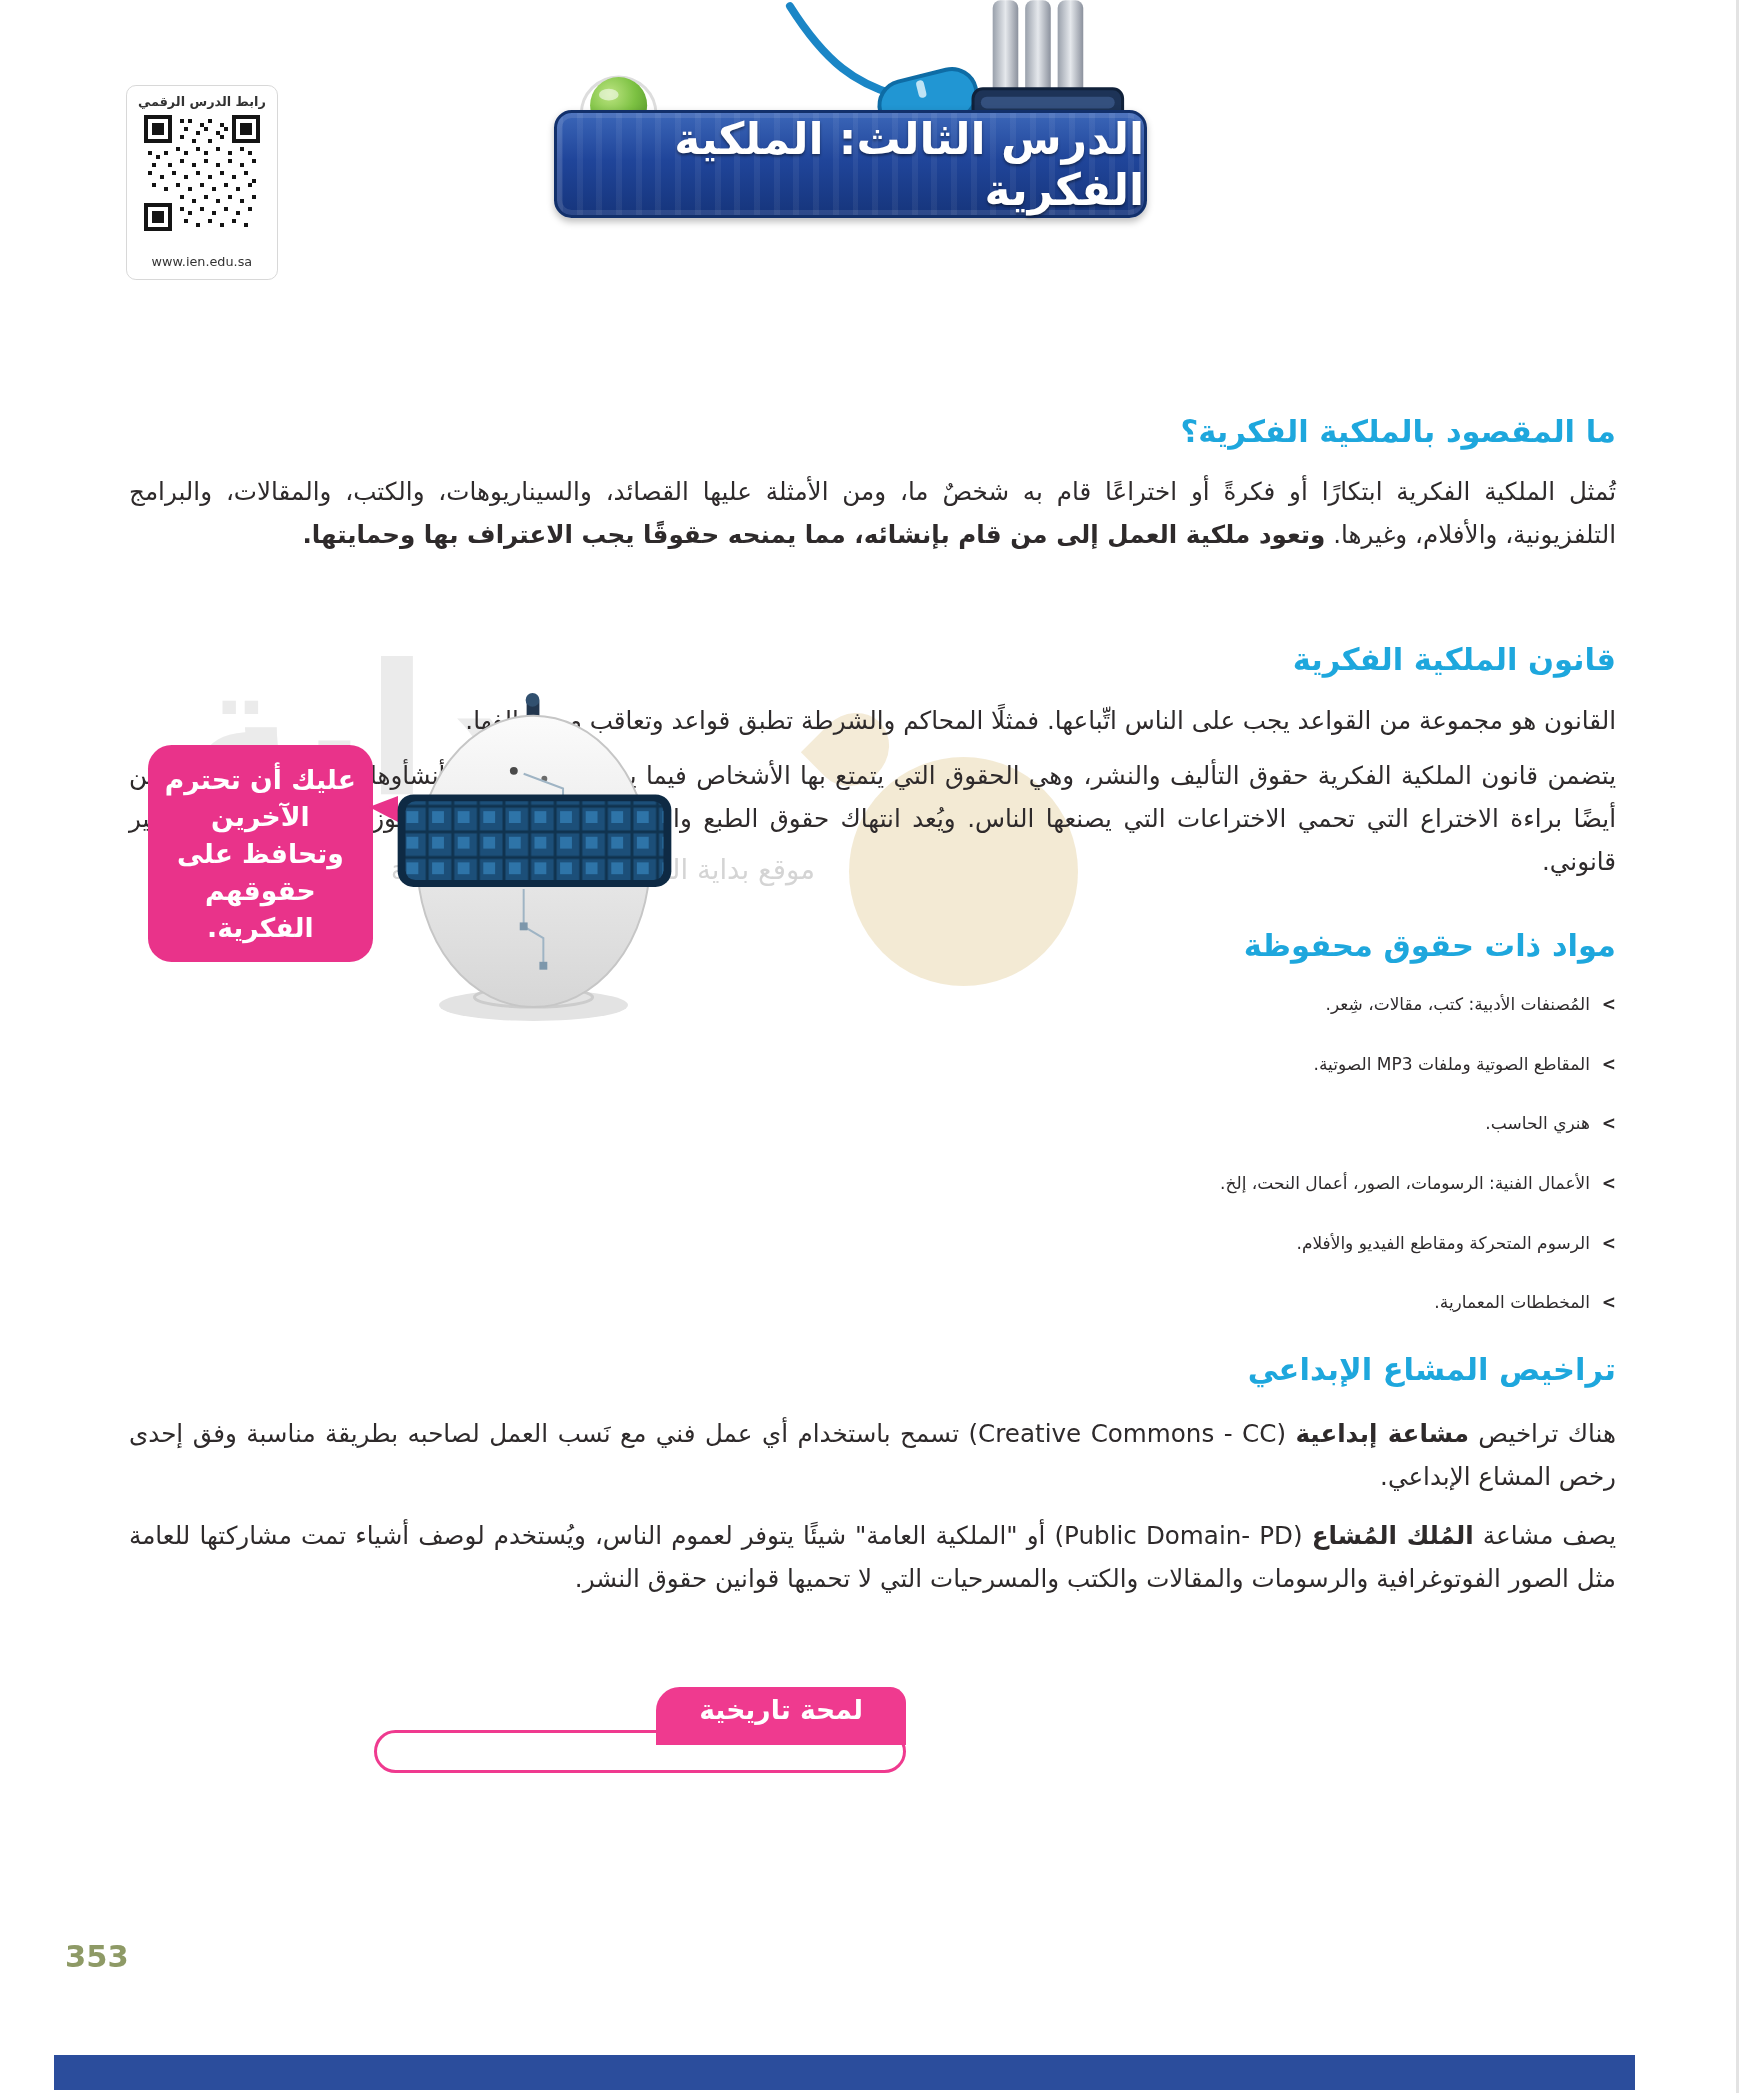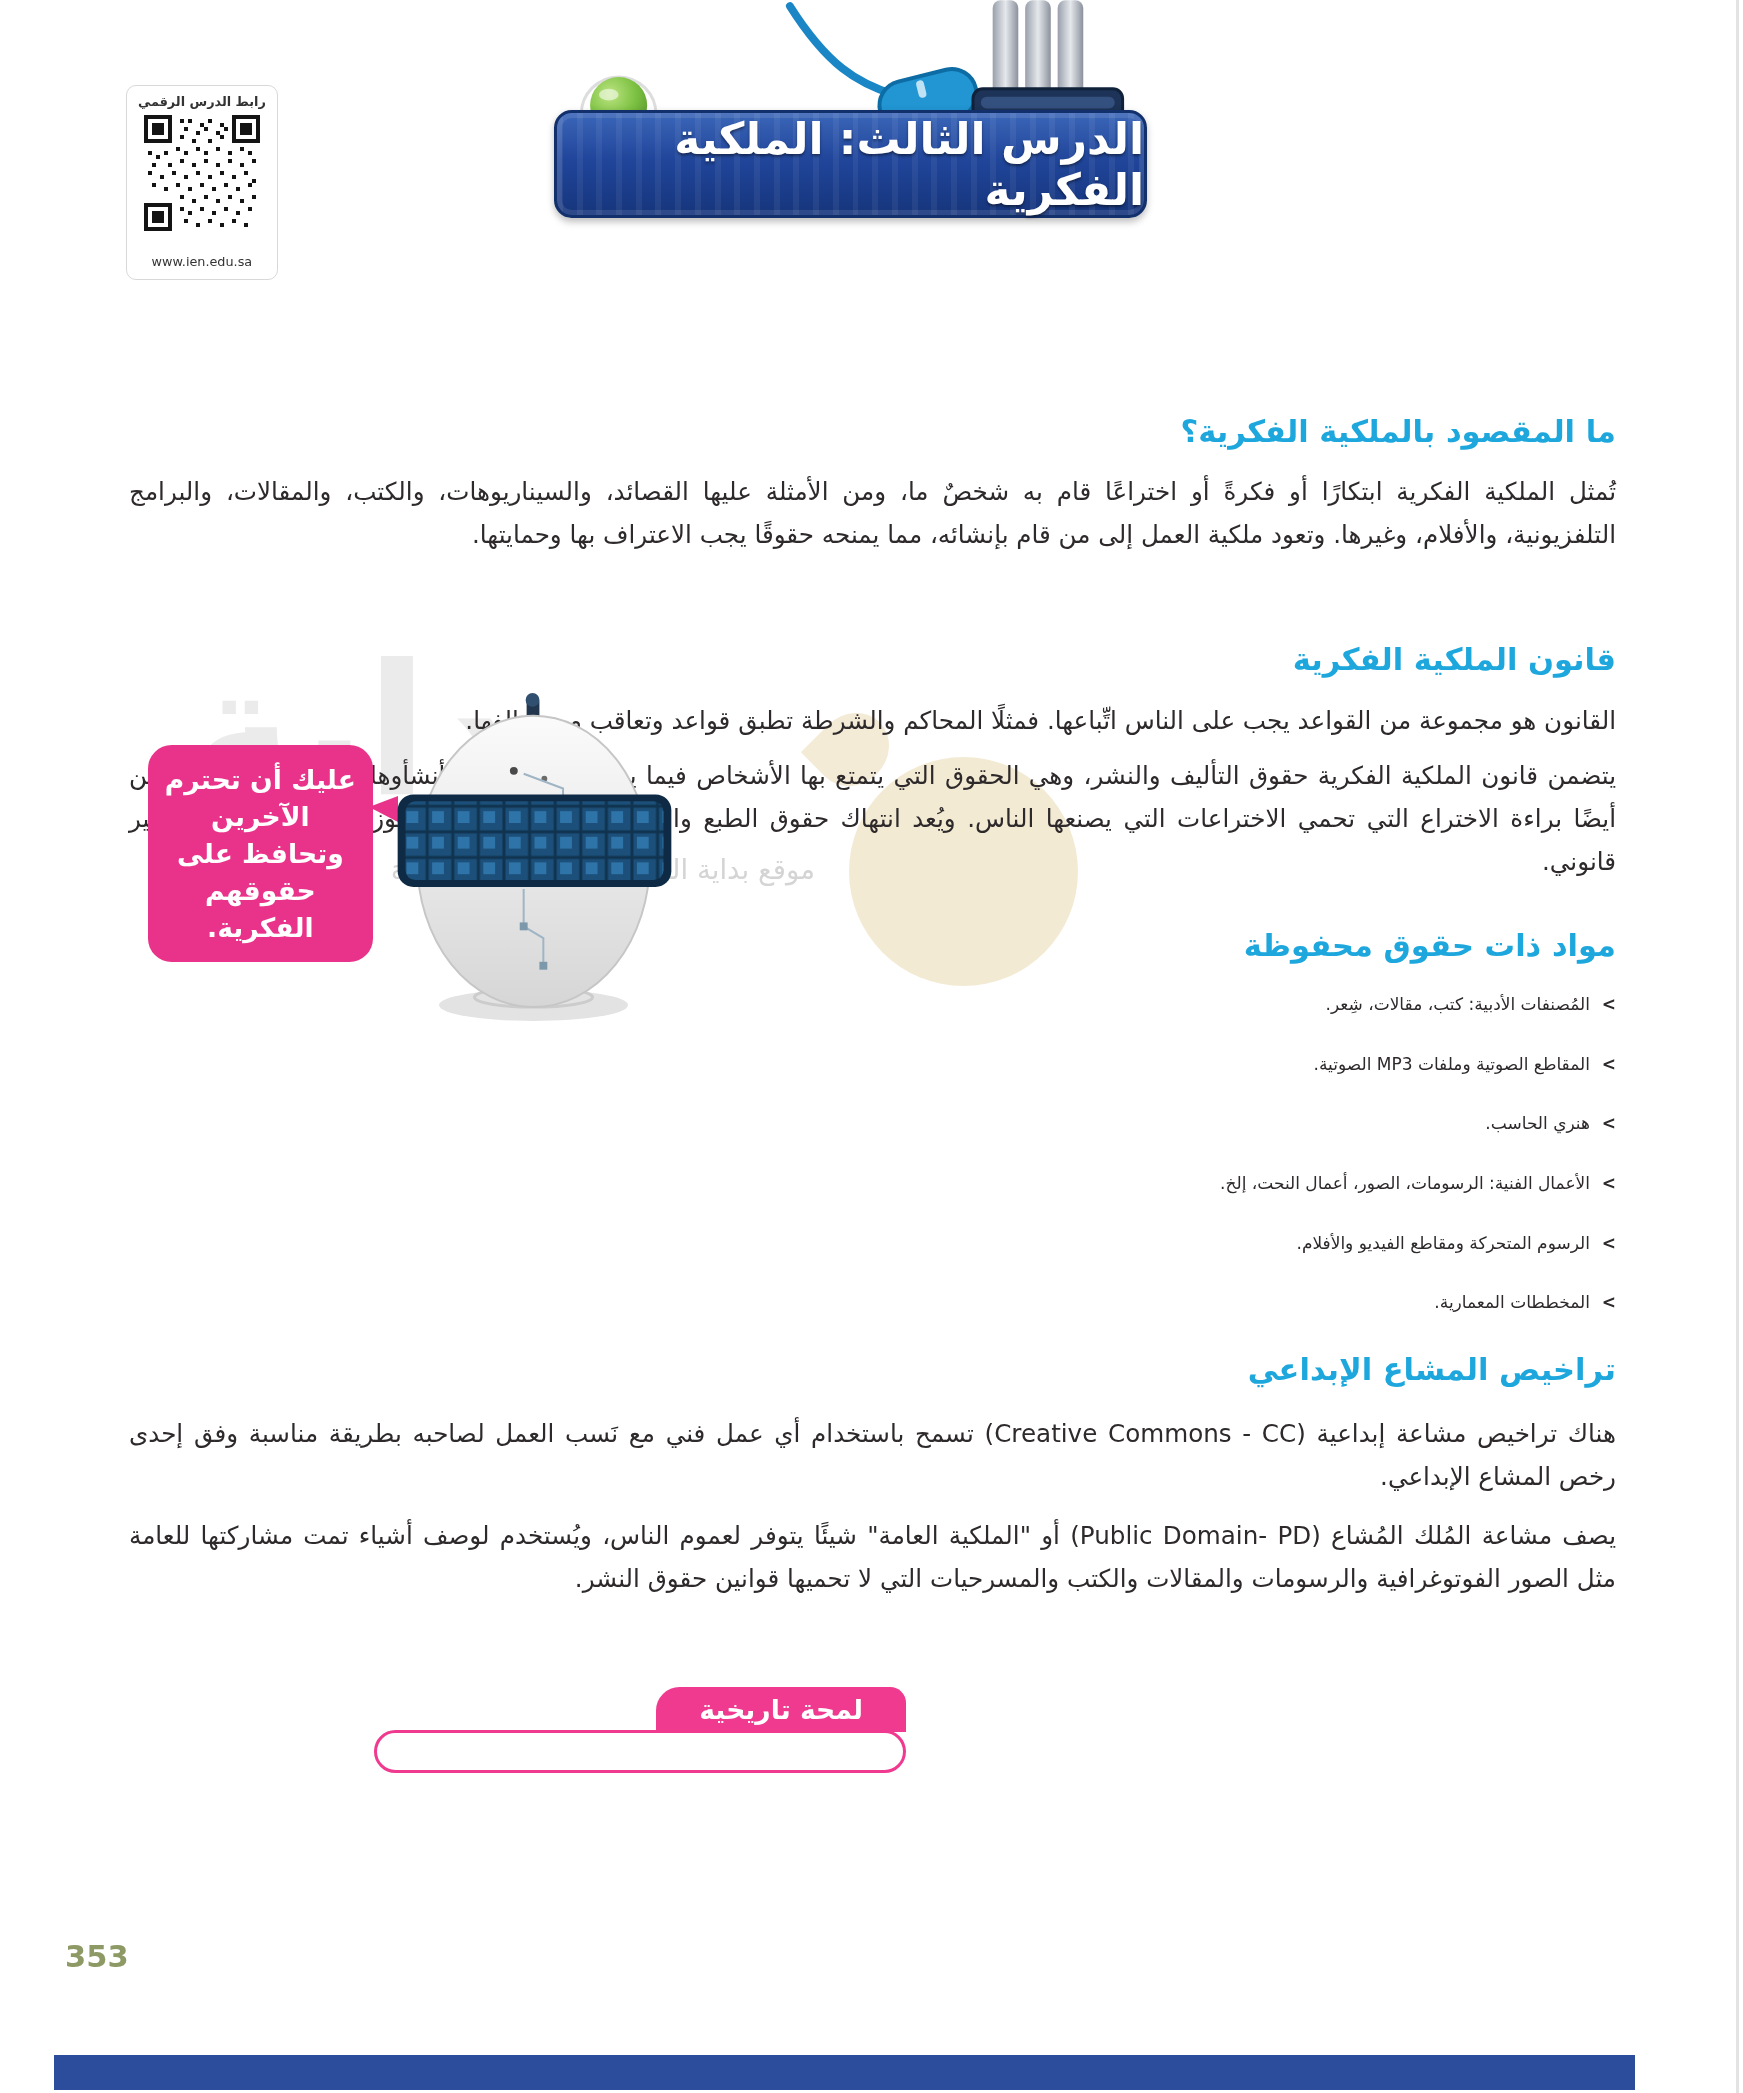--- a/index.html
+++ b/index.html
@@ -34,21 +34,21 @@
       repeating-linear-gradient(90deg, rgba(255,255,255,.06) 0 5.9px, rgba(255,255,255,0) 5.9px 19.7px),
       linear-gradient(#3b66b8, #20459a 46%, #16357c);
     box-shadow: inset 0 0 0 4.9px rgba(255,255,255,.10), 0 3.9px 7.9px rgba(0,0,0,.25);
     display:flex;align-items:center;justify-content:center;
   }
   .banner-title{color:#fff;font-size:44px;font-weight:bold;text-shadow:0 2px 3px rgba(0,0,0,.45);}
 
   
   .heading{position:absolute;right:128px;color:#1ea7dd;font-size:30.5px;font-weight:bold;z-index:2;}
   .para{position:absolute;right:128px;width:1487px;font-size:24.6px;line-height:43px;text-align:justify;z-index:2;}
-  .b{font-weight:normal;}
+  .b{font-weight:bold;}
   .bullets{position:absolute;right:128px;width:926px;list-style:none;margin:0;padding:0;font-size:17px;z-index:2;}
   .bullets li{margin-bottom:20.7px;line-height:39px;}
   .bullet-marker{font-weight:bold;margin-left:11.8px;display:inline-block;}
 
   
   .bubble{
     left:148px;top:745px;width:197px;min-height:138px;z-index:2;
     background:#e9338a;color:#fff;border-radius:23.6px;padding:15.8px 13.8px;
     font-size:26.6px;font-weight:bold;text-align:center;line-height:37px;
   }
@@ -60,21 +60,21 @@
 
   .robot{left:376px;top:678px;width:317px;height:353px;z-index:2;}
 
   
   .history-box{
     left:374px;top:1730px;width:532px;z-index:2;
     border:3px solid #ef3a8f;border-radius:25.6px;background:#fff;
     padding:17.7px 25.6px 19.7px;box-sizing:border-box;
   }
   .history-tab{
-    position:absolute;right:-3px;top:-46px;height:45px;line-height:46px;
+    position:absolute;right:-3px;top:-46px;height:58px;line-height:46px;
     background:#ef3a8f;color:#fff;font-size:26.6px;font-weight:bold;
     padding:0 43px;border-radius:23.6px 15.8px 0 0;
   }
   .history-text{color:#ef3a8f;font-size:22.7px;font-weight:bold;line-height:39px;text-align:center;margin:0;}
 
   
   .page-number{left:65px;top:1939px;color:#8e9a66;font-size:30.5px;font-weight:bold;z-index:2;direction:ltr;}
   .footer-bar{left:54px;top:2055px;width:1581px;height:35px;background:#2b4d9c;z-index:2;}
   .edge-line{left:1736px;top:0;width:3px;height:2093px;background:#e3e3e3;z-index:2;}
 </style>

